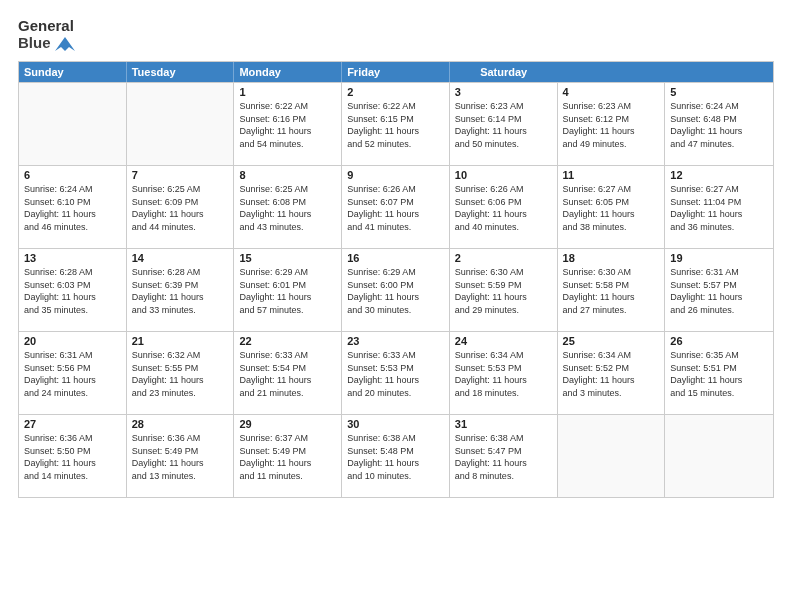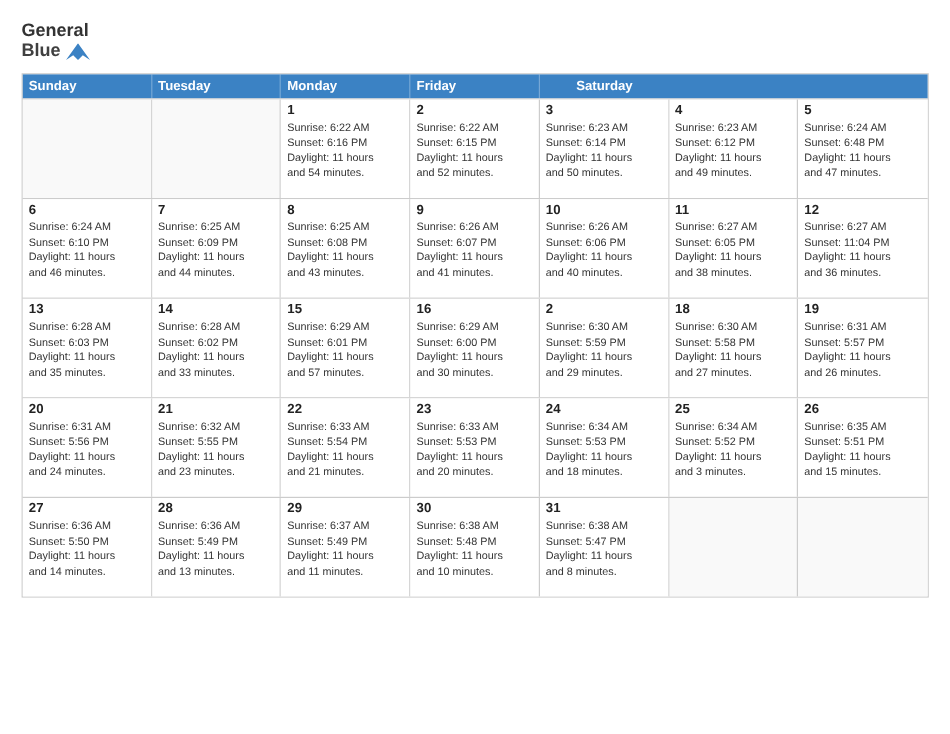--- a/index.html
+++ b/index.html
@@ -219,21 +219,21 @@
           <div class="cal-cell">
             <div class="day-num">13</div>
             <div class="cell-line">Sunrise: 6:28 AM</div>
             <div class="cell-line">Sunset: 6:03 PM</div>
             <div class="cell-line">Daylight: 11 hours</div>
             <div class="cell-line">and 35 minutes.</div>
           </div>
           <div class="cal-cell">
             <div class="day-num">14</div>
             <div class="cell-line">Sunrise: 6:28 AM</div>
-            <div class="cell-line">Sunset: 6:02 PM</div>
+            <div class="cell-line">Sunset: 6:39 PM</div>
             <div class="cell-line">Daylight: 11 hours</div>
             <div class="cell-line">and 33 minutes.</div>
           </div>
           <div class="cal-cell">
             <div class="day-num">15</div>
             <div class="cell-line">Sunrise: 6:29 AM</div>
             <div class="cell-line">Sunset: 6:01 PM</div>
             <div class="cell-line">Daylight: 11 hours</div>
             <div class="cell-line">and 57 minutes.</div>
           </div>

